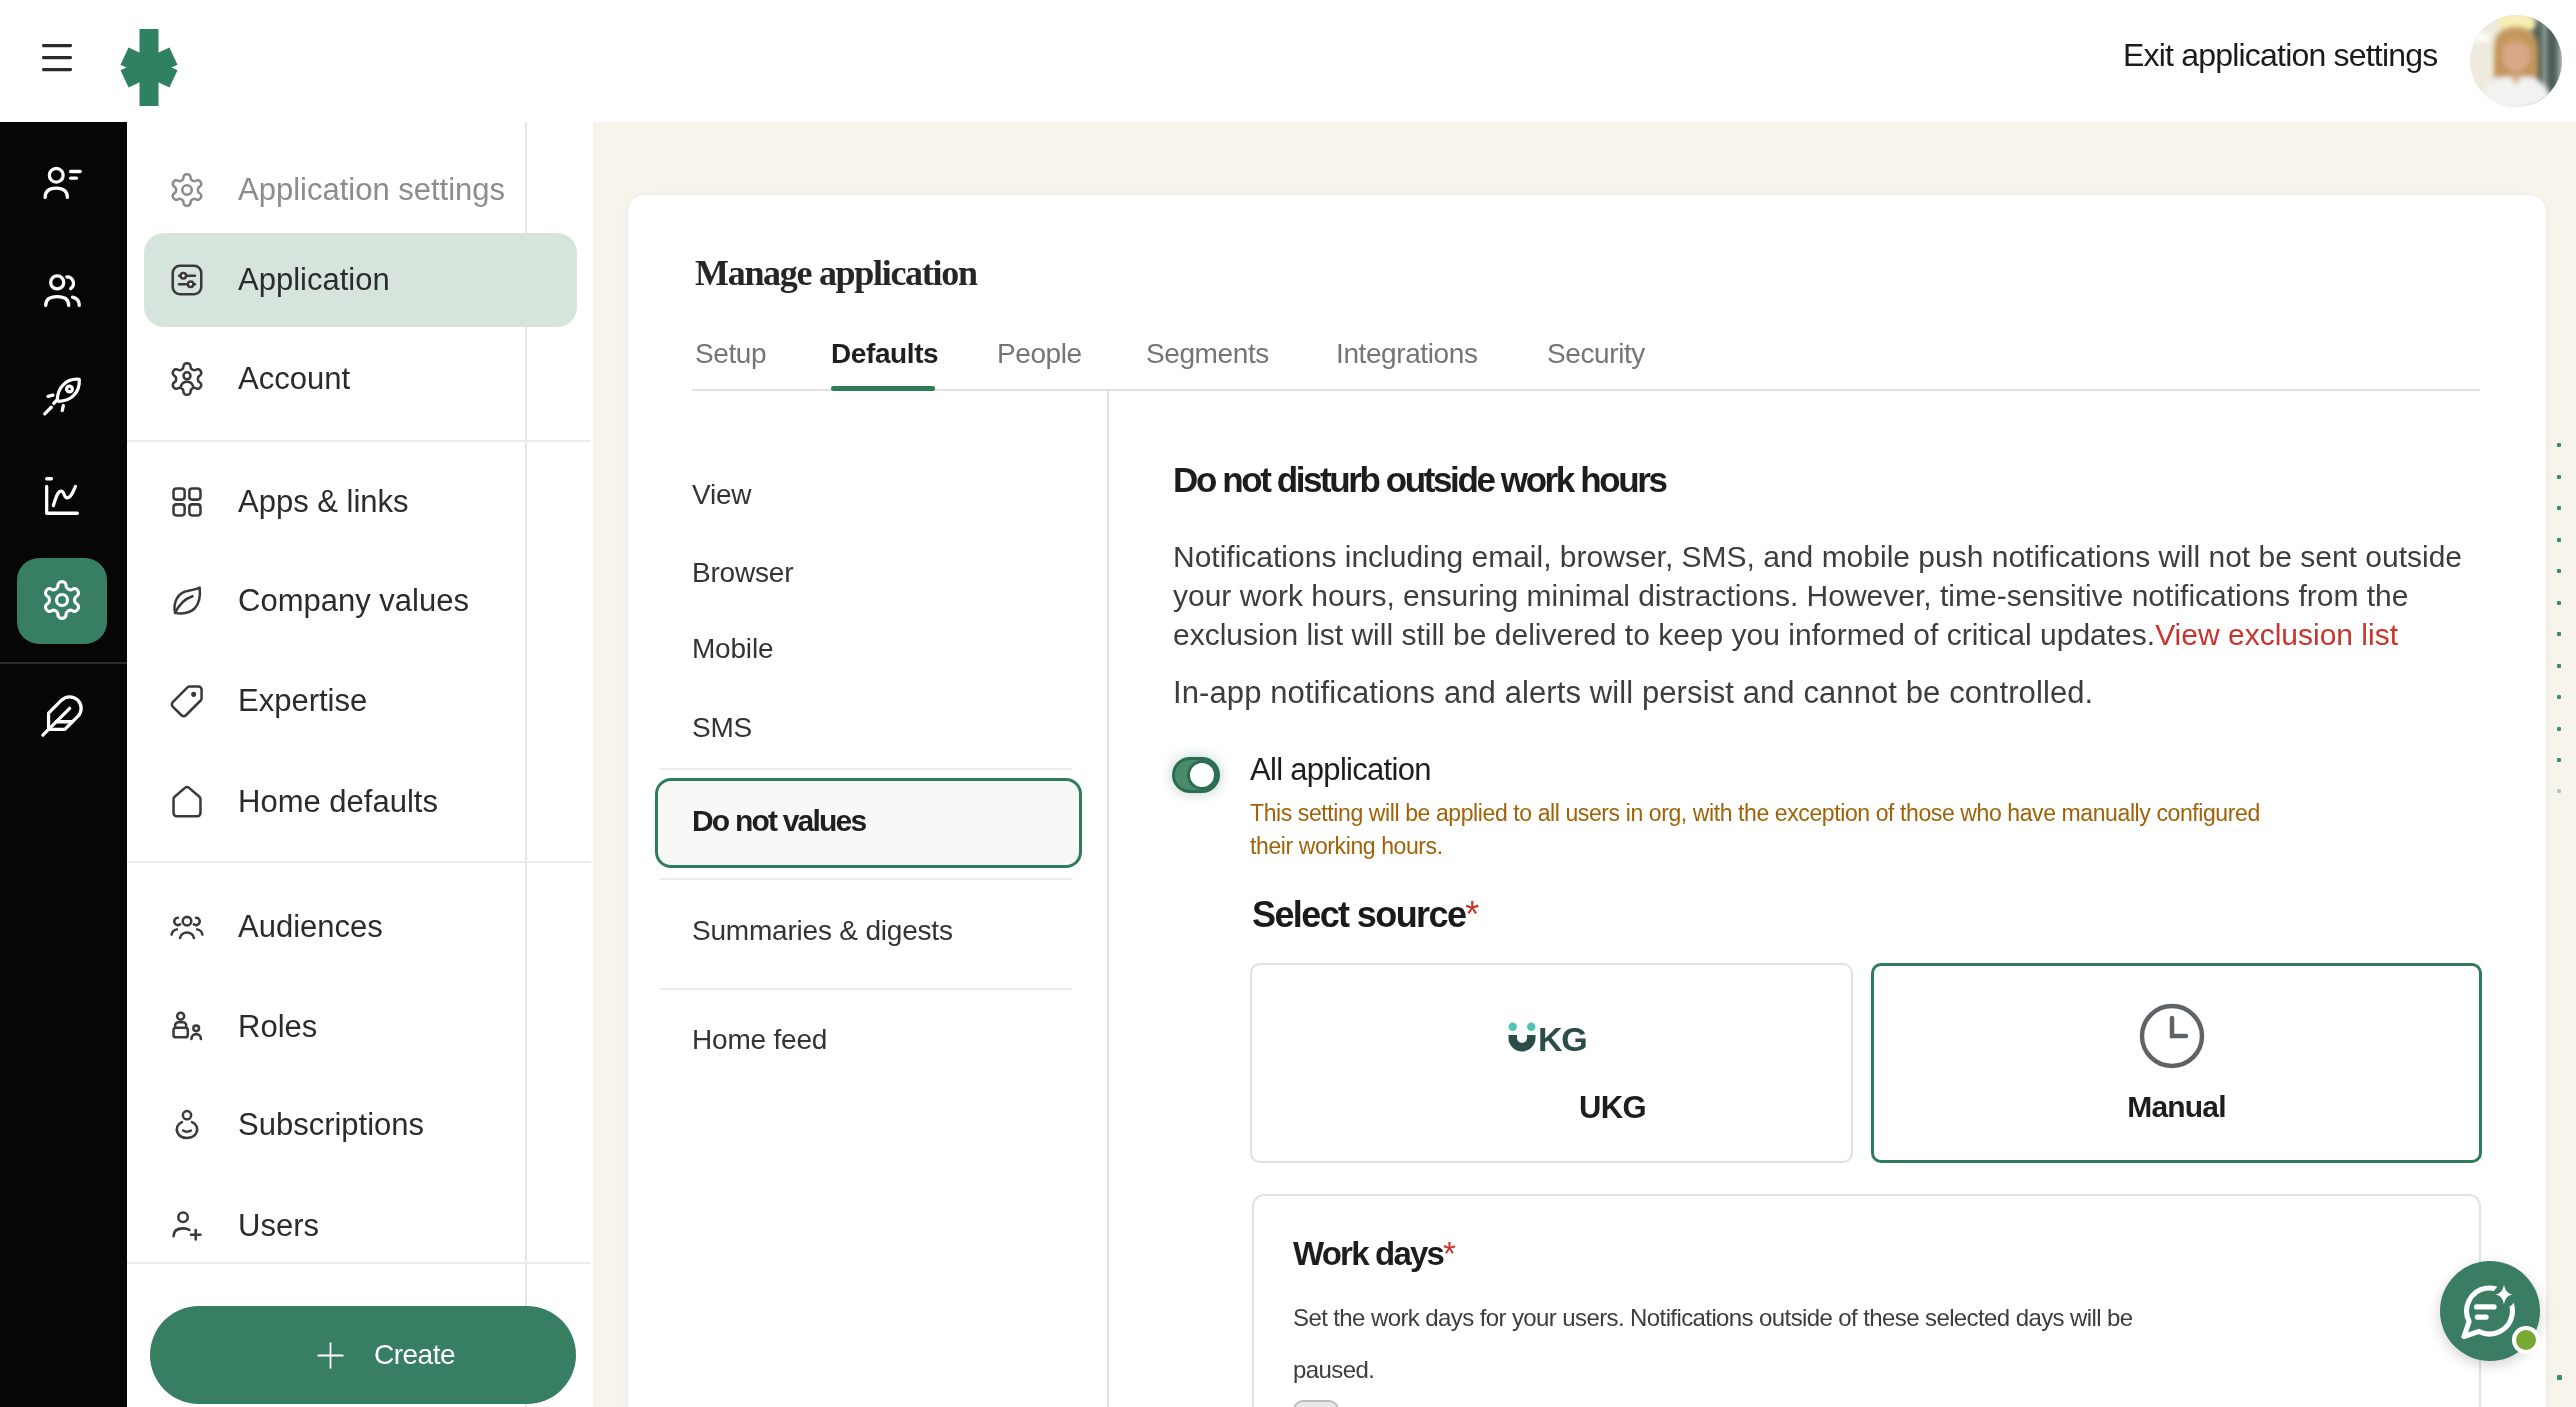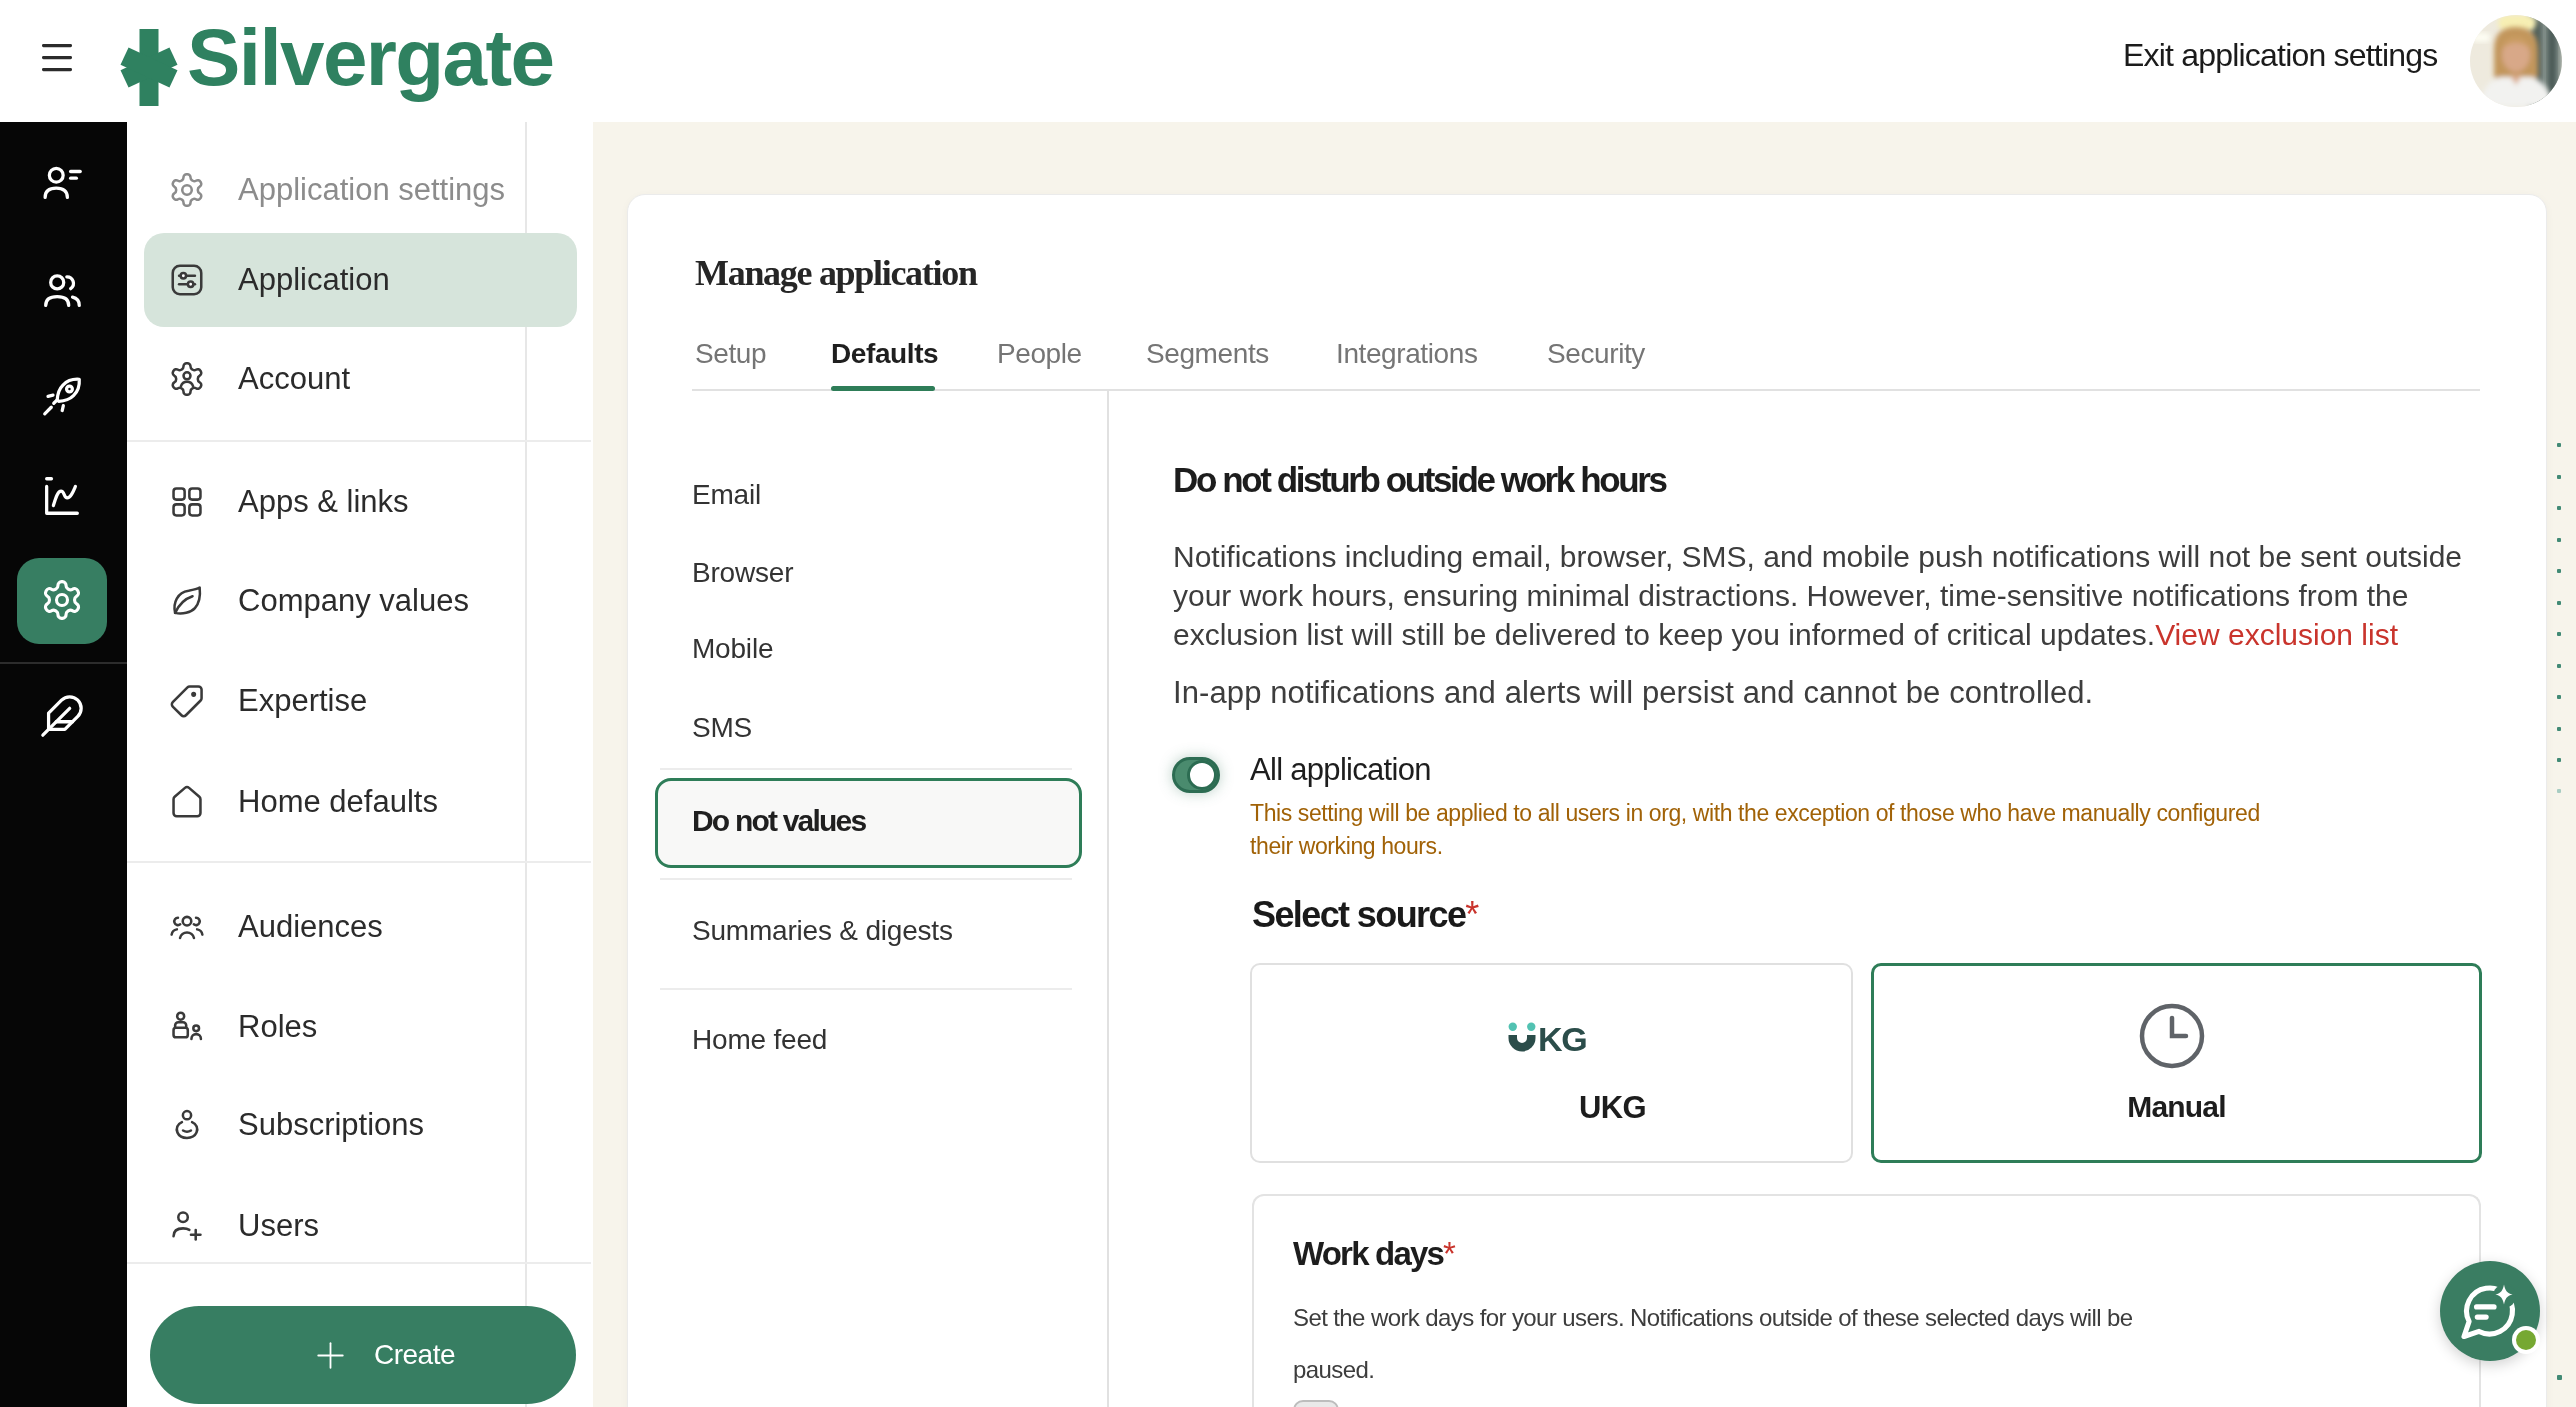--- a/index.html
+++ b/index.html
@@ -24,21 +24,20 @@
       <g transform="translate(29,38.5)" fill="#2f8160">
         <rect x="-9.5" y="-38.5" width="19" height="77"></rect>
         <g transform="rotate(65)">
             <rect x="-9.5" y="-27" width="19" height="54"></rect>
           </g>
         <g transform="rotate(-65)">
             <rect x="-9.5" y="-27" width="19" height="54"></rect>
           </g>
       </g>
     </svg>
-    <div class="abs" style="left:187px;top:12px;font-size:80px;font-weight:700;letter-spacing:-1.6px;color:#2f8160;">Silvergate</div>
 
     <div class="abs" style="left:2123px;top:37px;font-size:32px;letter-spacing:-0.8px;color:#1b1b1b;">Exit application settings</div>
 
     <svg class="abs" style="left:2470px;top:15px;" width="92" height="92" viewBox="0 0 92 92">
       <defs>
         <clipPath id="avc">
             <circle cx="46" cy="46" r="46"></circle>
           </clipPath>
         <filter id="avb" x="-20%" y="-20%" width="140%" height="140%">
             <feGaussianBlur stdDeviation="2.5"></feGaussianBlur>
@@ -221,21 +220,21 @@
         <div class="abs" style="left:519px;top:144px;">Segments</div>
         <div class="abs" style="left:709px;top:144px;">Integrations</div>
         <div class="abs" style="left:920px;top:144px;">Security</div>
       </div>
       <div class="abs" style="left:65px;top:195px;width:1788px;height:2px;background:#e1e1e1;"></div>
       <div class="abs" style="left:204px;top:192px;width:104px;height:5px;background:#2e7d58;border-radius:3px;"></div>
 
       <div class="abs" style="left:480px;top:197px;width:2px;height:1061px;background:#e1e1e1;"></div>
 
       <div style="font-size:28px;letter-spacing:-0.2px;color:#333;">
-        <div class="abs" style="left:65px;top:285px;">Email</div>
+        <div class="abs" style="left:65px;top:285px;">View</div>
         <div class="abs" style="left:65px;top:363px;">Browser</div>
         <div class="abs" style="left:65px;top:439px;">Mobile</div>
         <div class="abs" style="left:65px;top:518px;">SMS</div>
         <div class="abs" style="left:33px;top:574px;width:412px;height:2px;background:#ececec;"></div>
         <div class="abs" style="left:28px;top:584px;width:427px;height:90px;border:3px solid #2e7d58;border-radius:16px;background:#f8f8f7;"></div>
         <div class="abs" style="left:65px;top:610px;font-size:30px;font-weight:700;letter-spacing:-1.8px;color:#1f1f1f;">Do not values</div>
         <div class="abs" style="left:33px;top:684px;width:412px;height:2px;background:#ececec;"></div>
         <div class="abs" style="left:65px;top:721px;">Summaries &amp; digests</div>
         <div class="abs" style="left:33px;top:794px;width:412px;height:2px;background:#ececec;"></div>
         <div class="abs" style="left:65px;top:830px;">Home feed</div>

